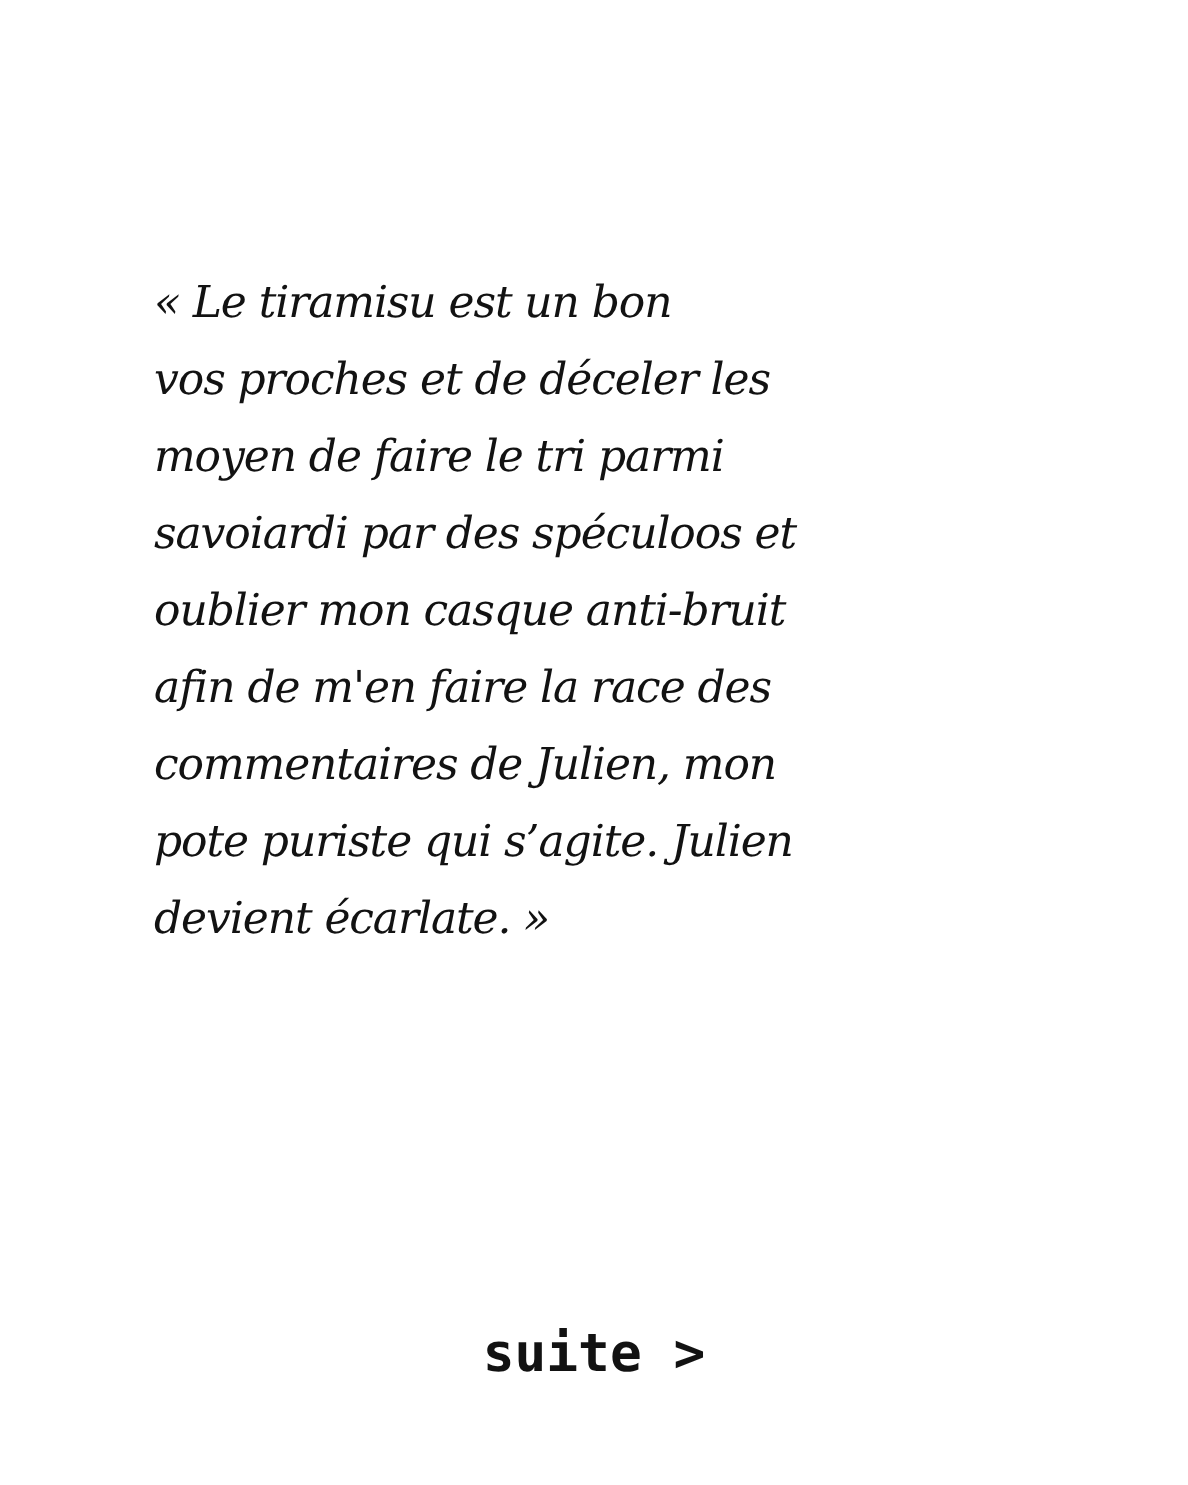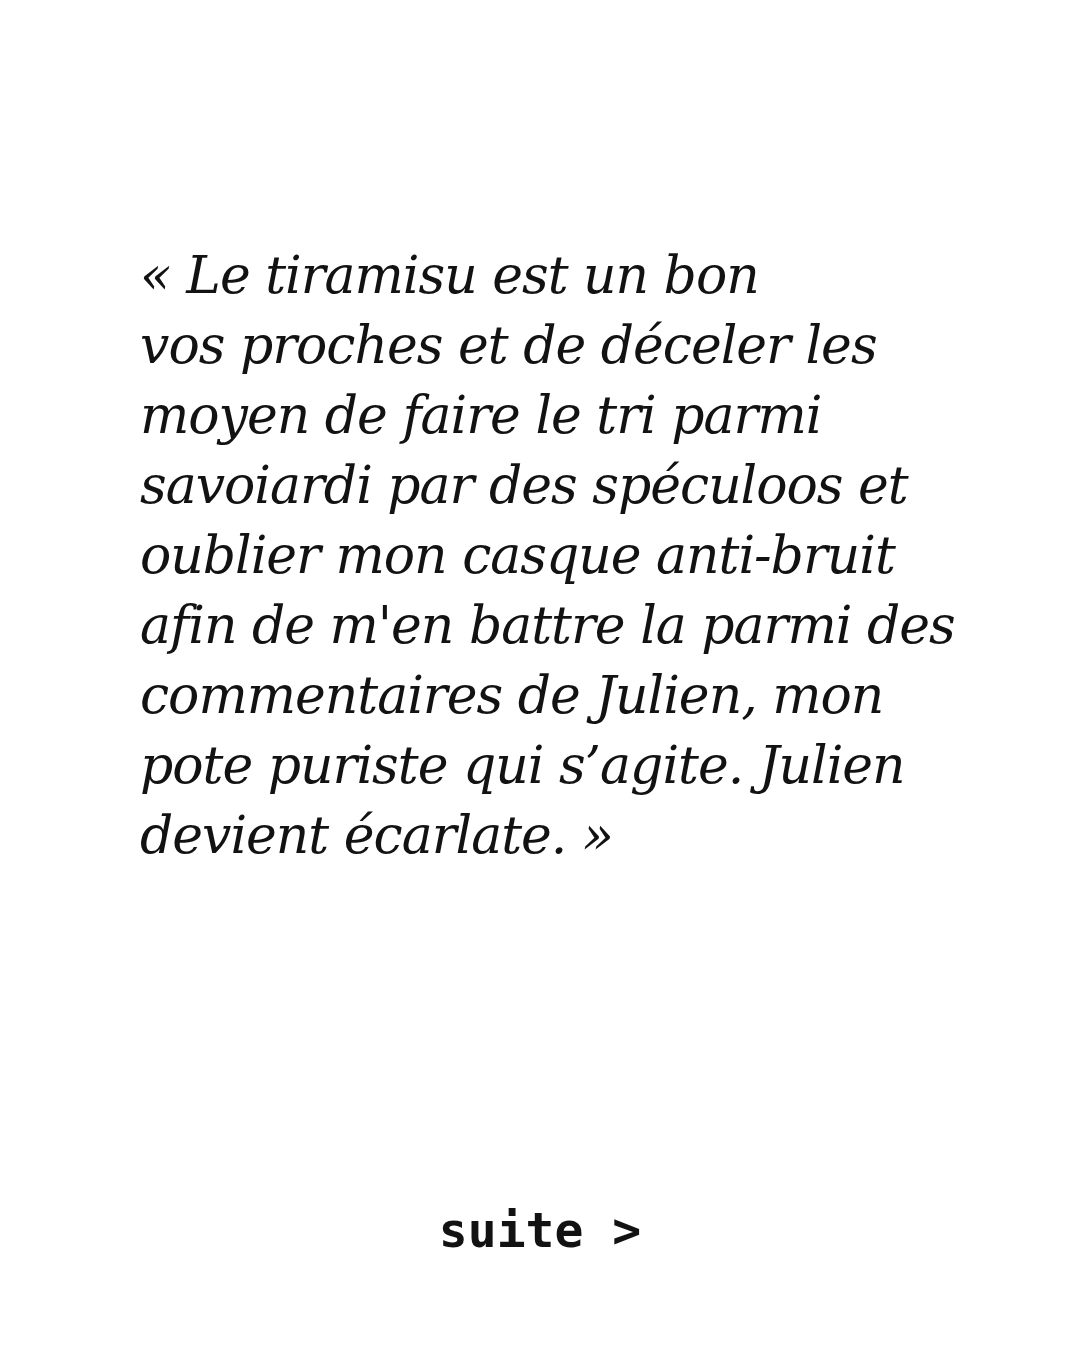--- a/index.html
+++ b/index.html
@@ -15,21 +15,21 @@
     overflow: hidden;
   }
   .quote {
     position: absolute;
     left: 140px;
     top: 240px;
   }
   .quote-line {
     font-family: "DejaVu Serif", "Liberation Serif", serif;
     font-style: italic;
-    font-size: 52px;
+    font-size: 40px;
     line-height: 70px;
     letter-spacing: -1px;
     color: #121212;
     white-space: nowrap;
   }
   .footer {
     position: absolute;
     left: 0;
     top: 1208px;
     width: 100%;
@@ -52,21 +52,21 @@
 <body>
 
 <div class="canvas">
 
   <div class="quote">
     <div class="quote-line">« Le tiramisu est un bon</div>
     <div class="quote-line">vos proches et de déceler les</div>
     <div class="quote-line">moyen de faire le tri parmi</div>
     <div class="quote-line">savoiardi par des spéculoos et</div>
     <div class="quote-line">oublier mon casque anti-bruit</div>
-    <div class="quote-line">afin de m'en battre la parmi des</div>
+    <div class="quote-line">afin de m'en faire la race des</div>
     <div class="quote-line">commentaires de Julien, mon</div>
     <div class="quote-line">pote puriste qui s’agite. Julien</div>
     <div class="quote-line">devient écarlate. »</div>
   </div>
 
   <div class="footer">
     <button class="next-button">suite &gt;</button>
   </div>
 
 </div>

